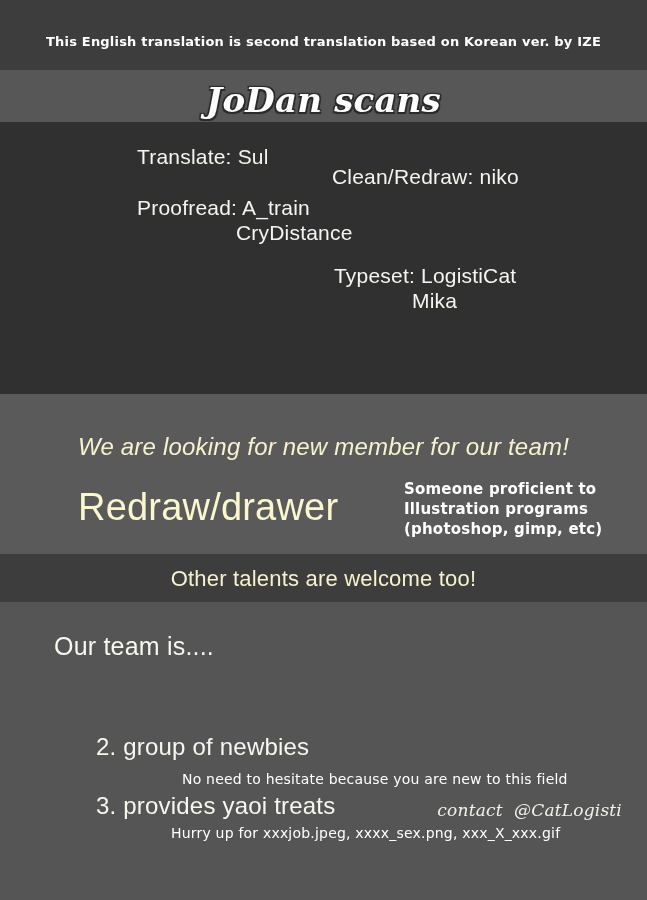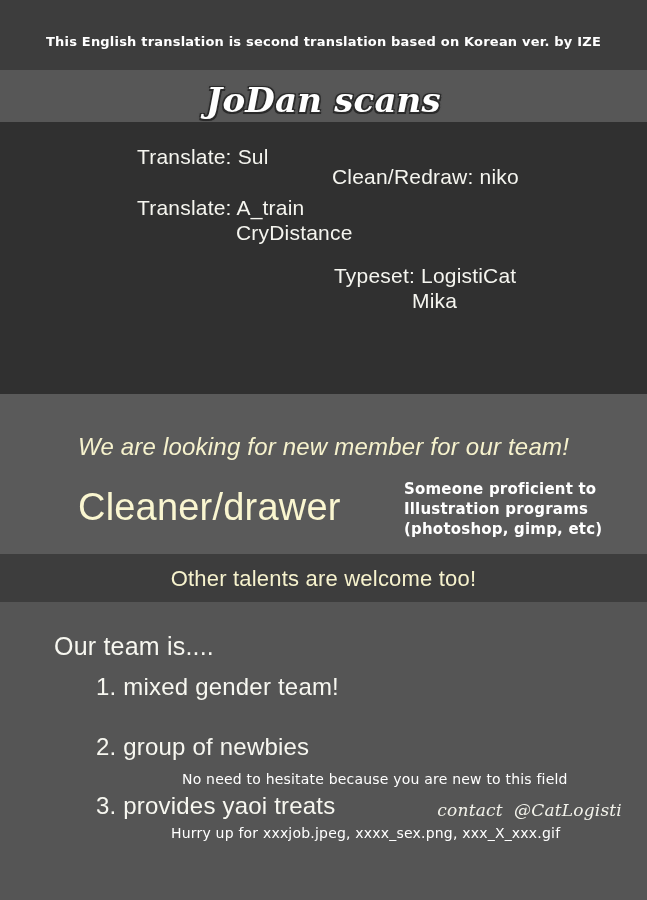--- a/index.html
+++ b/index.html
@@ -159,36 +159,35 @@
   <div class="band band-recruit"></div>
   <div class="band band-other"></div>
   <div class="band band-team"></div>
 
   <div class="txt note">This English translation is second translation based on Korean ver. by IZE</div>
 
   <div class="txt scan-title">JoDan scans</div>
 
   <div class="txt credit c-translate">Translate: Sul</div>
   <div class="txt credit c-clean">Clean/Redraw: niko</div>
-  <div class="txt credit c-proof">Translate: A_train</div>
+  <div class="txt credit c-proof">Proofread: A_train</div>
   <div class="txt credit c-proof2">CryDistance</div>
   <div class="txt credit c-typeset">Typeset: LogistiCat</div>
   <div class="txt credit c-typeset2">Mika</div>
 
   <div class="txt recruit-head">We are looking for new member for our team!</div>
-  <div class="txt recruit-role">Cleaner/drawer</div>
+  <div class="txt recruit-role">Redraw/drawer</div>
   <div class="txt recruit-note">Someone proficient to
 Illustration programs
 (photoshop, gimp, etc)</div>
 
   <div class="txt other-talents">Other talents are welcome too!</div>
 
   <div class="txt team-head">Our team is....</div>
 
-  <div class="txt team-item t1">1. mixed gender team!</div>
 
   <div class="txt team-item t2">2. group of newbies</div>
   <div class="txt team-sub t2s">No need to hesitate because you are new to this field</div>
 
   <div class="txt team-item t3">3. provides yaoi treats</div>
   <div class="txt team-sub t3s">Hurry up for xxxjob.jpeg, xxxx_sex.png, xxx_X_xxx.gif</div>
 
   <div class="txt contact">contact  @CatLogisti</div>
 
 </div>

